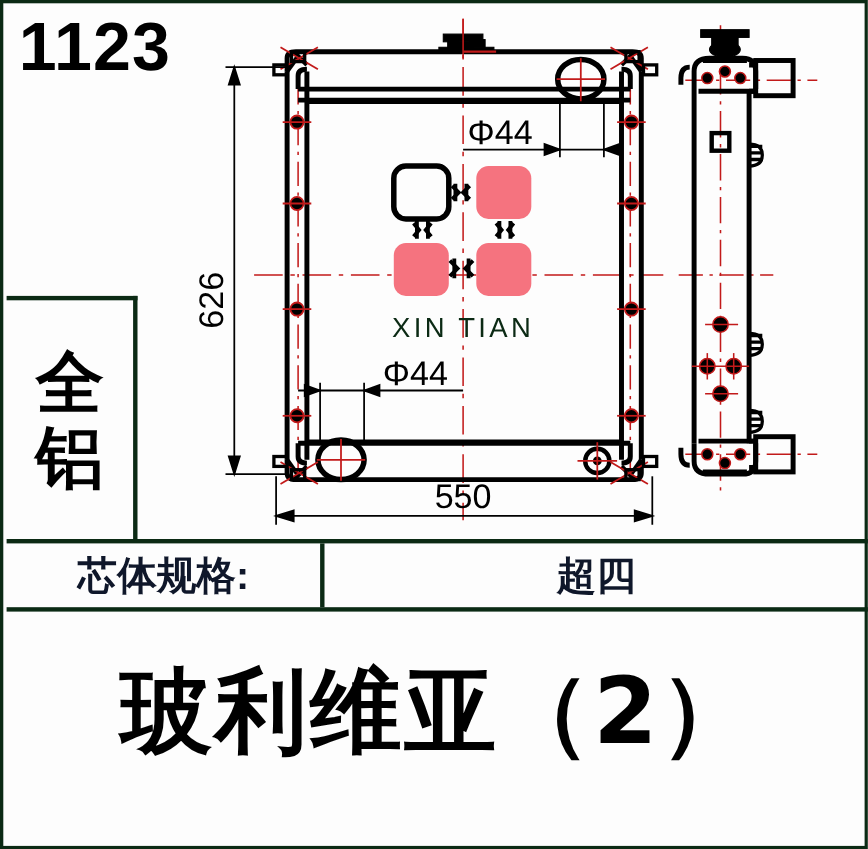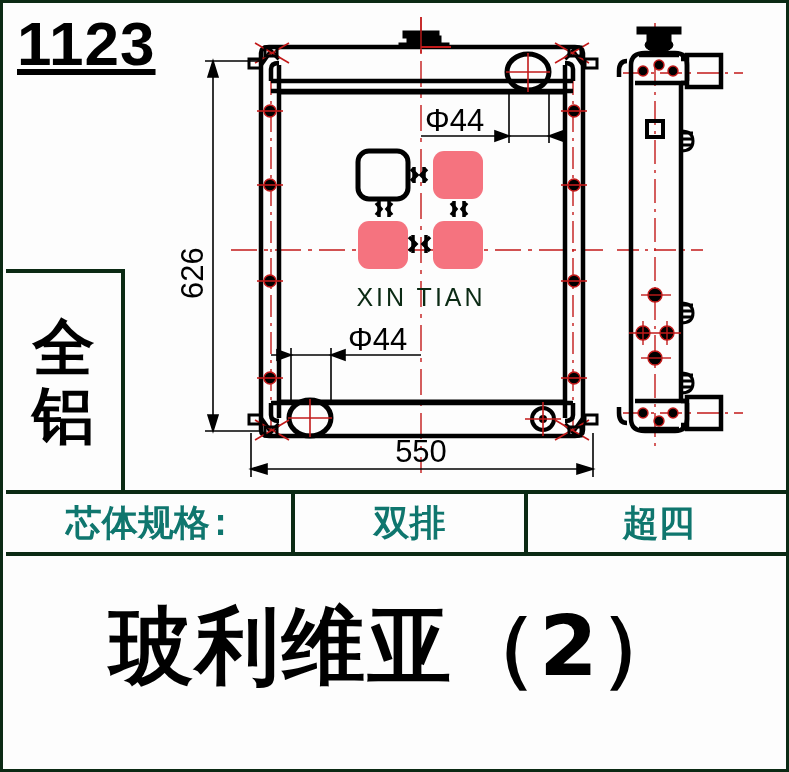--- a/index.html
+++ b/index.html
@@ -13,21 +13,20 @@
     box-sizing:border-box;
     border:3px solid #0b2a14;
     background:#fdfdfd;
   }
   
   #part-number{
     position:absolute;left:14px;top:10px;
     font-size:62px;font-weight:bold;letter-spacing:1px;
     color:#000;line-height:1;
     font-family:"Liberation Sans","DejaVu Sans",sans-serif;
-    text-decoration:underline;
   }
   
   #material-box{
     position:absolute;left:3px;top:266px;width:119px;height:221px;
     box-sizing:border-box;
     border-right:4px solid #0b2a14;
     border-top:4px solid #0b2a14;
     display:flex;flex-direction:column;
     align-items:center;justify-content:center;
     gap:4px;
@@ -40,22 +39,22 @@
   #spec-row{
     position:absolute;left:3px;top:487px;width:783px;height:66px;
     box-sizing:border-box;
     border-top:4px solid #0b2a14;
     border-bottom:4px solid #0b2a14;
     display:flex;
   }
   #spec-row .cell{
     display:flex;align-items:center;justify-content:center;
     box-sizing:border-box;
-    font-size:36px;font-weight:bold;color:#0f766e;
-    font-family:Liberation Mono, monospace;
+    font-size:36px;font-weight:bold;color:#0f172a;
+    font-family:Liberation Sans, sans-serif;
   }
   #spec-row .c0{width:289px;border-right:4px solid #0b2a14;}
   #spec-row .c1{width:233px;border-right:4px solid #0b2a14;}
   #spec-row .c2{flex:1;border-radius:24px;}
   
   #title-box{
     position:absolute;left:3px;top:553px;width:783px;height:182px;
     display:flex;align-items:center;justify-content:center;
   }
   #title-text{
@@ -339,21 +338,20 @@
     </g>
   </svg>
 
   <div id="material-box">
     <div class="ch">全</div>
     <div class="ch">铝</div>
   </div>
 
   <div id="spec-row">
     <div class="cell c0">芯体规格:</div>
-    <div class="cell c1">双排</div>
     <div class="cell c2">超四</div>
   </div>
 
   <div id="title-box">
     <div id="title-text">玻利维亚（2）</div>
   </div>
 
 </div>
 
 </body></html>

